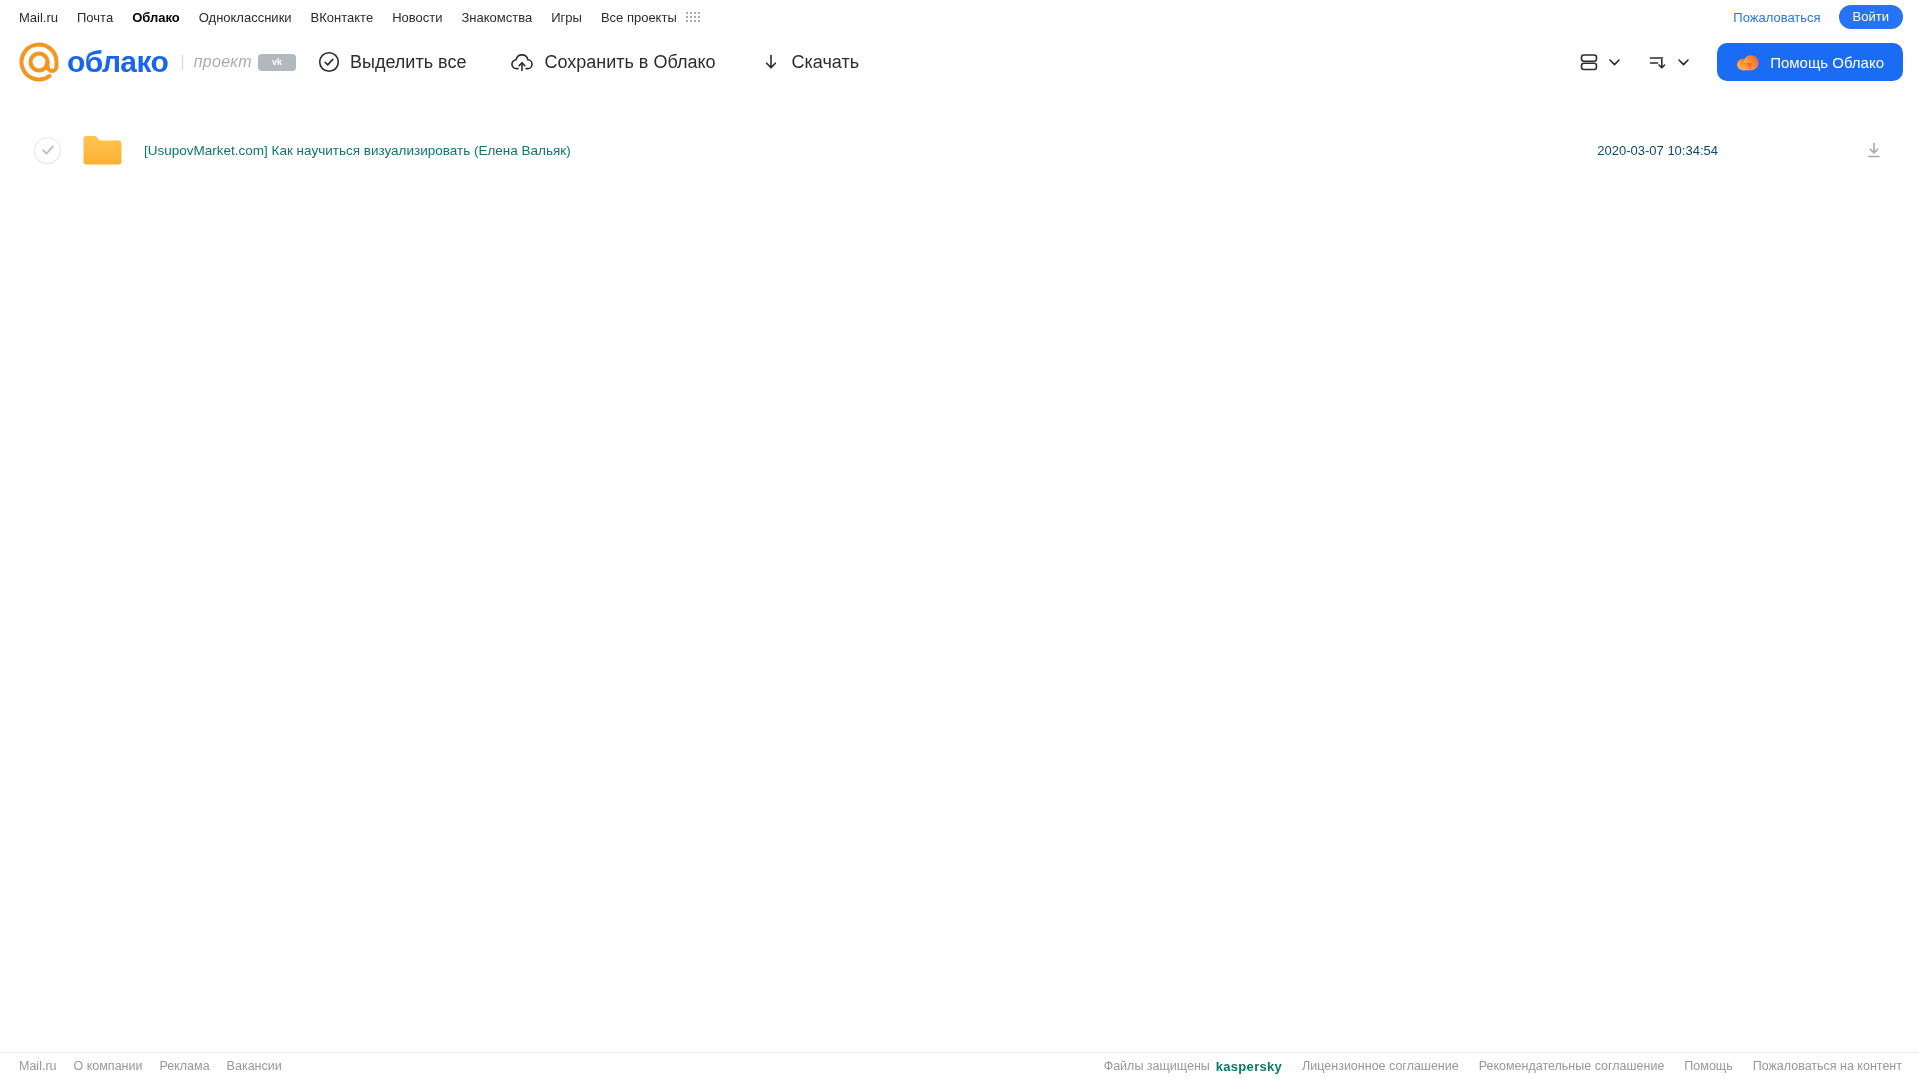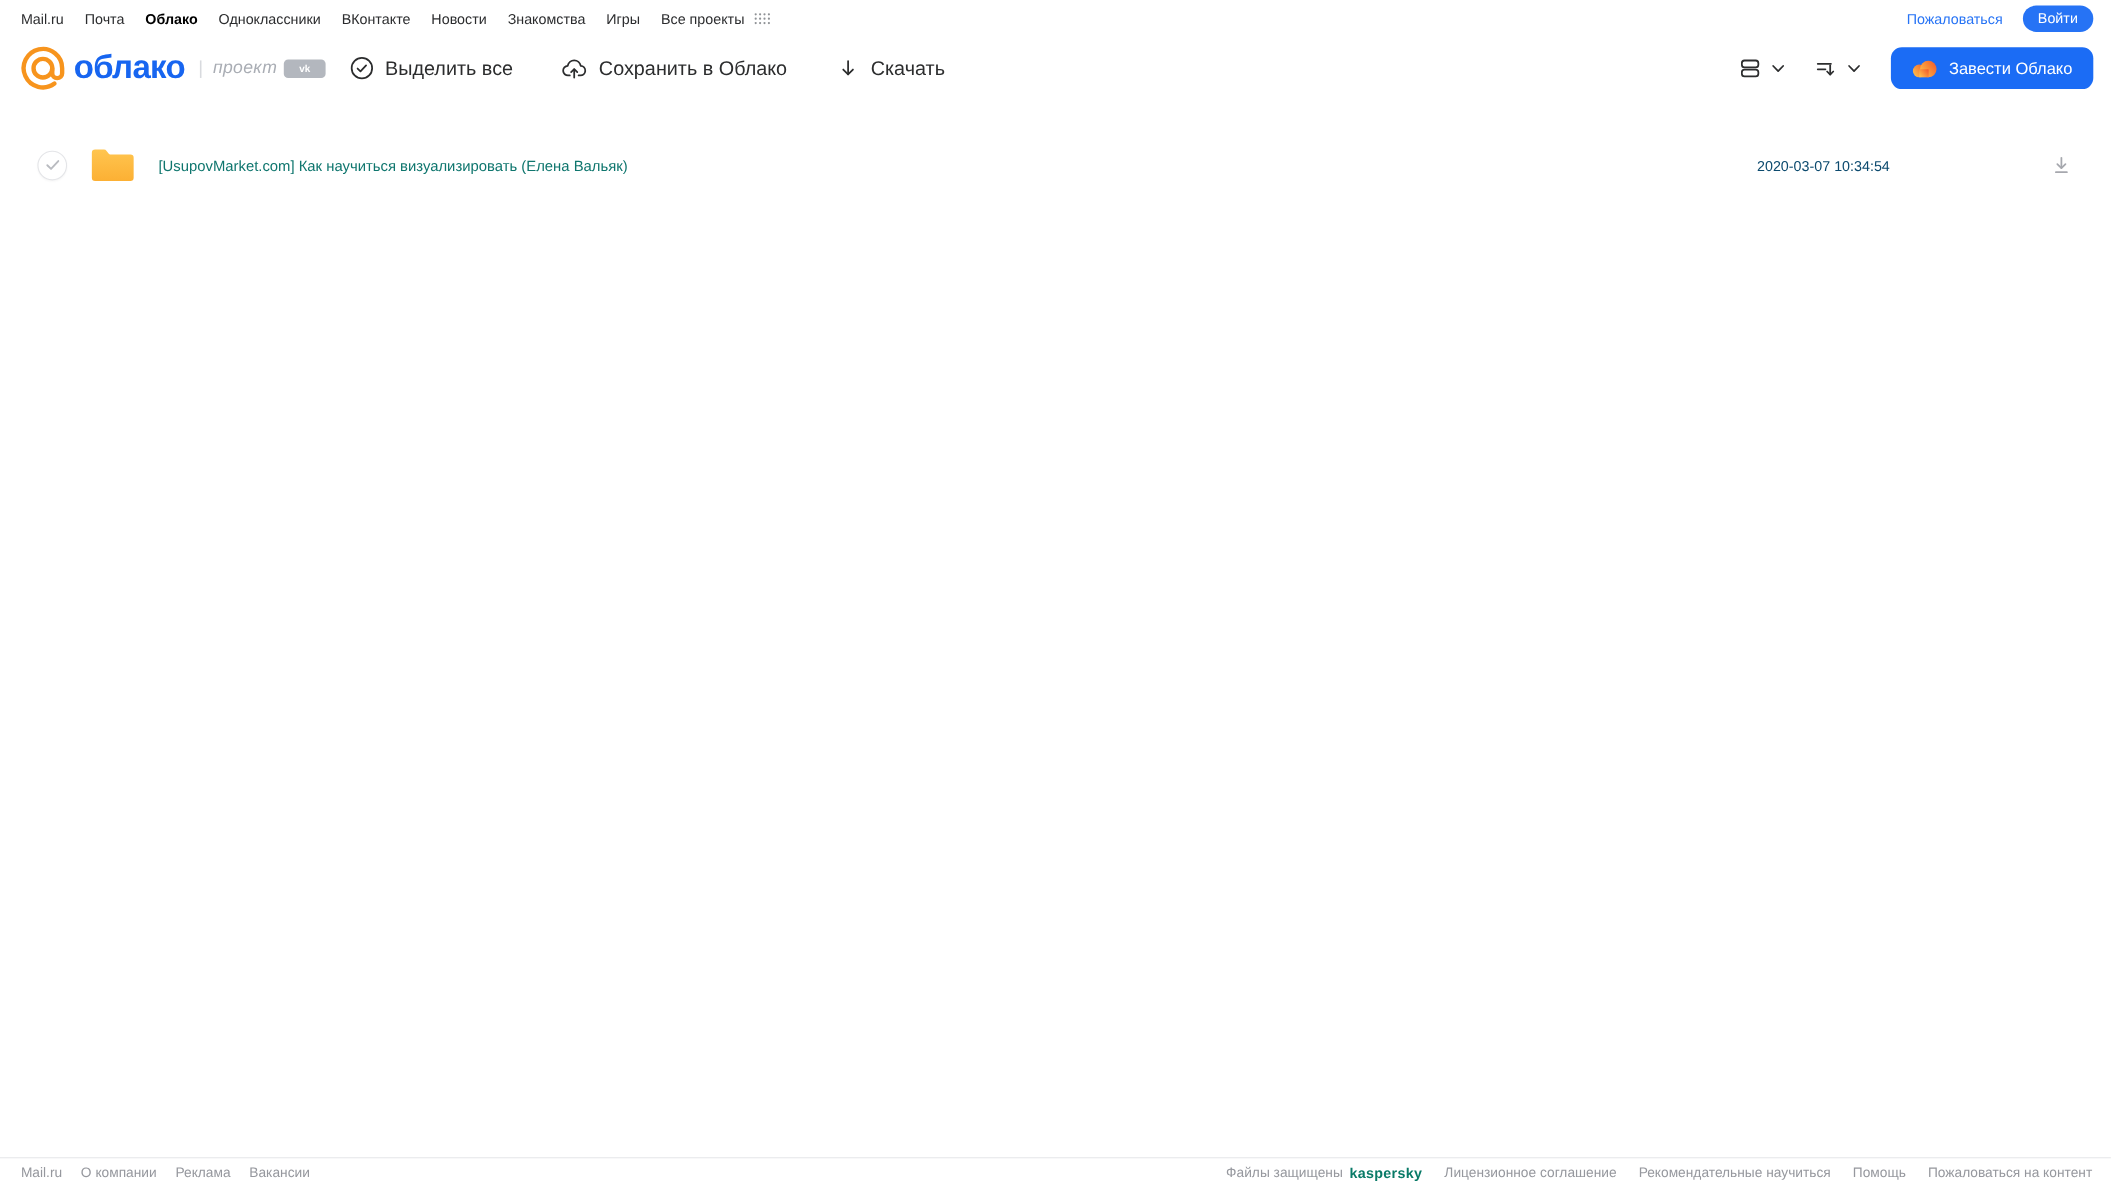--- a/index.html
+++ b/index.html
@@ -188,21 +188,21 @@
               <stop offset="1" stop-color="#f25c2e"></stop>
             </linearGradient>
           </defs>
           <g fill="url(#cg)">
             <circle cx="6.8" cy="11.5" r="5.8"></circle>
             <circle cx="15" cy="9.8" r="7.5"></circle>
             <rect x="6.8" y="10" width="8.5" height="7.3"></rect>
           </g>
         </svg>
       </span>
-      <span>Завести Облако</span>
+      <span>Помощь Облако</span>
     </button>
   </div>
 </header>
 
 <main class="main">
 
   <div class="file-list">
 
       <div class="file-row">
         <span class="row-check">
@@ -247,20 +247,20 @@
     </div>
   <div class="footer-right">
     <span class="footer-protect">
       <span>Файлы защищены</span>
       <span class="kaspersky">kaspersky</span>
     </span>
     <div class="footer-links">
 
         <a class="footer-link">Лицензионное соглашение</a>
 
-        <a class="footer-link">Рекомендательные научиться</a>
+        <a class="footer-link">Рекомендательные соглашение</a>
 
         <a class="footer-link">Помощь</a>
 
         <a class="footer-link">Пожаловаться на контент</a>
       </div>
   </div>
 </footer>
 
 </body></html>

